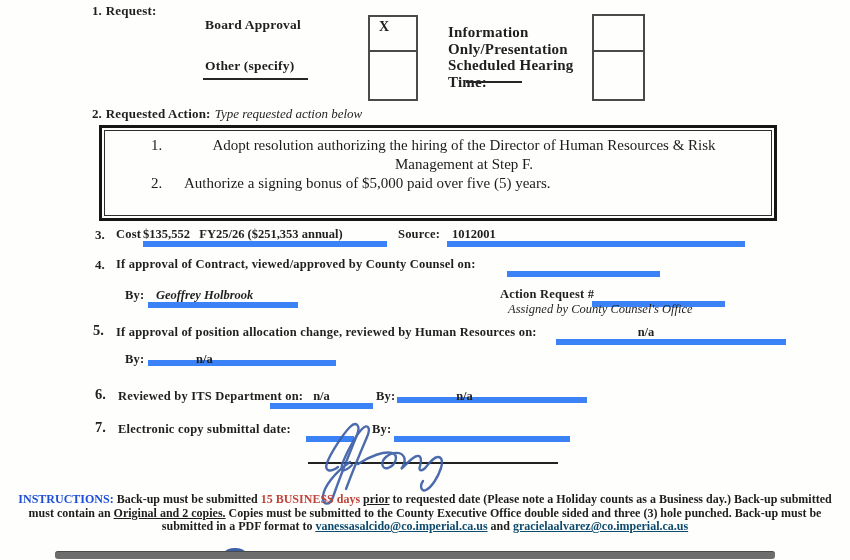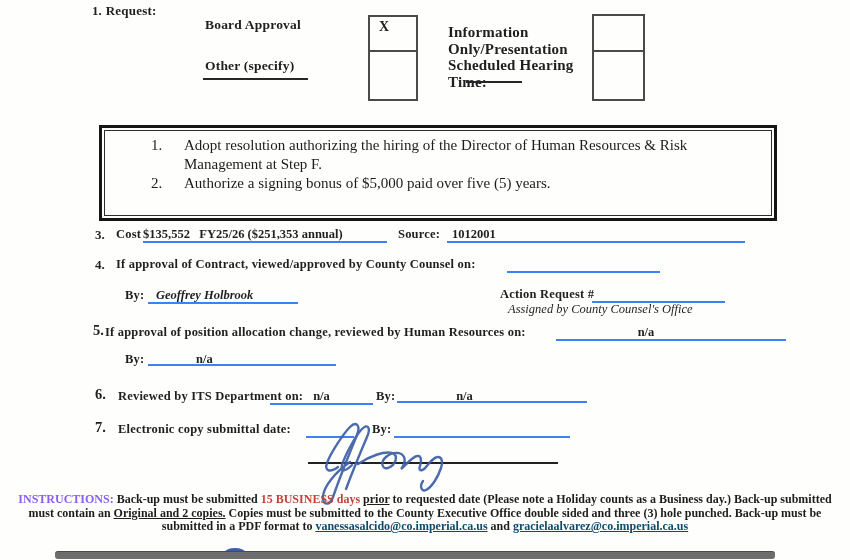--- a/index.html
+++ b/index.html
@@ -6,32 +6,32 @@
   body{width:850px;height:560px;background:#ffffff;overflow:hidden;
        font-family:"Liberation Serif","DejaVu Serif",serif;color:#1f1f1f;}
   .page{position:relative;width:850px;height:560px;background:#fefefd;}
   .abs{position:absolute;}
   .b{font-weight:bold;}
   .i{font-style:italic;}
   .pre{white-space:pre;}
   .lbl{font-weight:bold;font-size:12.5px;letter-spacing:.2px;}
   .num{font-weight:bold;font-size:13px;}
   .numlg{font-weight:bold;font-size:14.5px;}
-  .blank{border-bottom:2px solid #3b82f6;display:inline-block;height:14px;
+  .blank{border-bottom:6px solid #3b82f6;display:inline-block;height:14px;
          font-weight:bold;font-size:12.5px;line-height:14px;}
   .cbox{border:2px solid #4a4a4a;background:transparent;}
   .cbox .cell-top{border-bottom:2px solid #4a4a4a;}
   .actionbox{border:3px solid #161616;padding:2px;}
   .actionbox-inner{border:1px solid #2e2e2e;width:100%;height:100%;box-sizing:border-box;position:relative;}
   .rqrow{display:flex;font-size:15px;line-height:19px;color:#1c1c1c;}
   .rqnum{width:33px;flex:none;}
   .instr{font-size:12px;font-weight:bold;text-align:center;line-height:13.5px;color:#1d1d1d;}
   .u{text-decoration:underline;}
   .link{color:#0c4a6e;text-decoration:underline;}
-  .red1{color:#8b5cf6;}
+  .red1{color:#1d4ed8;}
   .red2{color:#bf4338;}
   svg{display:block;}
 </style>
 </head>
 <body>
 
 <div class="page">
 
   <div class="abs" style="left:92px;top:1px;">
     <span class="num">1.</span>
@@ -55,27 +55,32 @@
     <div>Scheduled Hearing</div>
     <div>Time:</div>
   </div>
   <div class="abs" style="left:466px;top:66px;width:56px;height:15px;border-bottom:2px solid #262626;"></div>
 
   <div class="abs cbox" style="left:592px;top:14px;width:49px;height:83px;">
     <div class="cell-top" style="height:34px;"></div>
     <div style="height:47px;"></div>
   </div>
 
+  <div class="abs" style="left:92px;top:104px;">
+    <span class="num">2.</span>
+    <span class="lbl" style="font-size:13px;">Requested Action:</span>
+    <span class="i" style="font-size:13px;">Type requested action below</span>
+  </div>
 
   <div class="abs actionbox" style="left:99px;top:125px;width:668px;height:86px;box-sizing:content-box;">
     <div class="actionbox-inner">
       <div class="abs" style="left:46px;top:5px;width:600px;">
         <div class="rqrow">
           <span class="rqnum">1.</span>
-          <span style="width:560px;">Adopt resolution authorizing the hiring of the Director of Human Resources &amp; Risk Management at Step F.</span>
+          <span style="width:560px;text-align:center;">Adopt resolution authorizing the hiring of the Director of Human Resources &amp; Risk Management at Step F.</span>
         </div>
         <div class="rqrow">
           <span class="rqnum">2.</span>
           <span style="width:560px;">Authorize a signing bonus of $5,000 paid over five (5) years.</span>
         </div>
       </div>
     </div>
   </div>
 
   <span class="abs num" style="left:95px;top:227px;">3.</span>
@@ -88,21 +93,21 @@
   <span class="abs lbl" style="left:116px;top:257px;">If approval of Contract, viewed/approved by County Counsel on:</span>
   <span class="abs blank" style="left:507px;top:257px;width:153px;"></span>
 
   <span class="abs lbl" style="left:125px;top:288px;">By:</span>
   <span class="abs blank i" style="left:148px;top:288px;width:142px;padding-left:8px;">Geoffrey  Holbrook</span>
   <span class="abs lbl" style="left:500px;top:287px;">Action Request #</span>
   <span class="abs blank" style="left:592px;top:287px;width:133px;"></span>
   <span class="abs i" style="left:508px;top:302px;font-size:12.5px;">Assigned by County Counsel's Office</span>
 
   <span class="abs numlg" style="left:93px;top:322px;">5.</span>
-  <span class="abs lbl" style="left:105px;top:325px;">If approval of position allocation change, reviewed by Human Resources on:</span>
+  <span class="abs lbl" style="left:116px;top:325px;">If approval of position allocation change, reviewed by Human Resources on:</span>
   <span class="abs blank" style="left:556px;top:325px;width:180px;text-align:center;padding-right:50px;">n/a</span>
 
   <span class="abs lbl" style="left:125px;top:352px;">By:</span>
   <span class="abs blank" style="left:148px;top:352px;width:188px;padding-left:48px;box-sizing:border-box;">n/a</span>
 
   <span class="abs numlg" style="left:95px;top:386px;">6.</span>
   <span class="abs lbl" style="left:118px;top:389px;">Reviewed by ITS Department on:</span>
   <span class="abs blank" style="left:270px;top:389px;width:103px;text-align:center;">n/a</span>
   <span class="abs lbl" style="left:376px;top:389px;">By:</span>
   <span class="abs blank" style="left:397px;top:389px;width:190px;text-align:center;padding-right:55px;box-sizing:border-box;">n/a</span>

